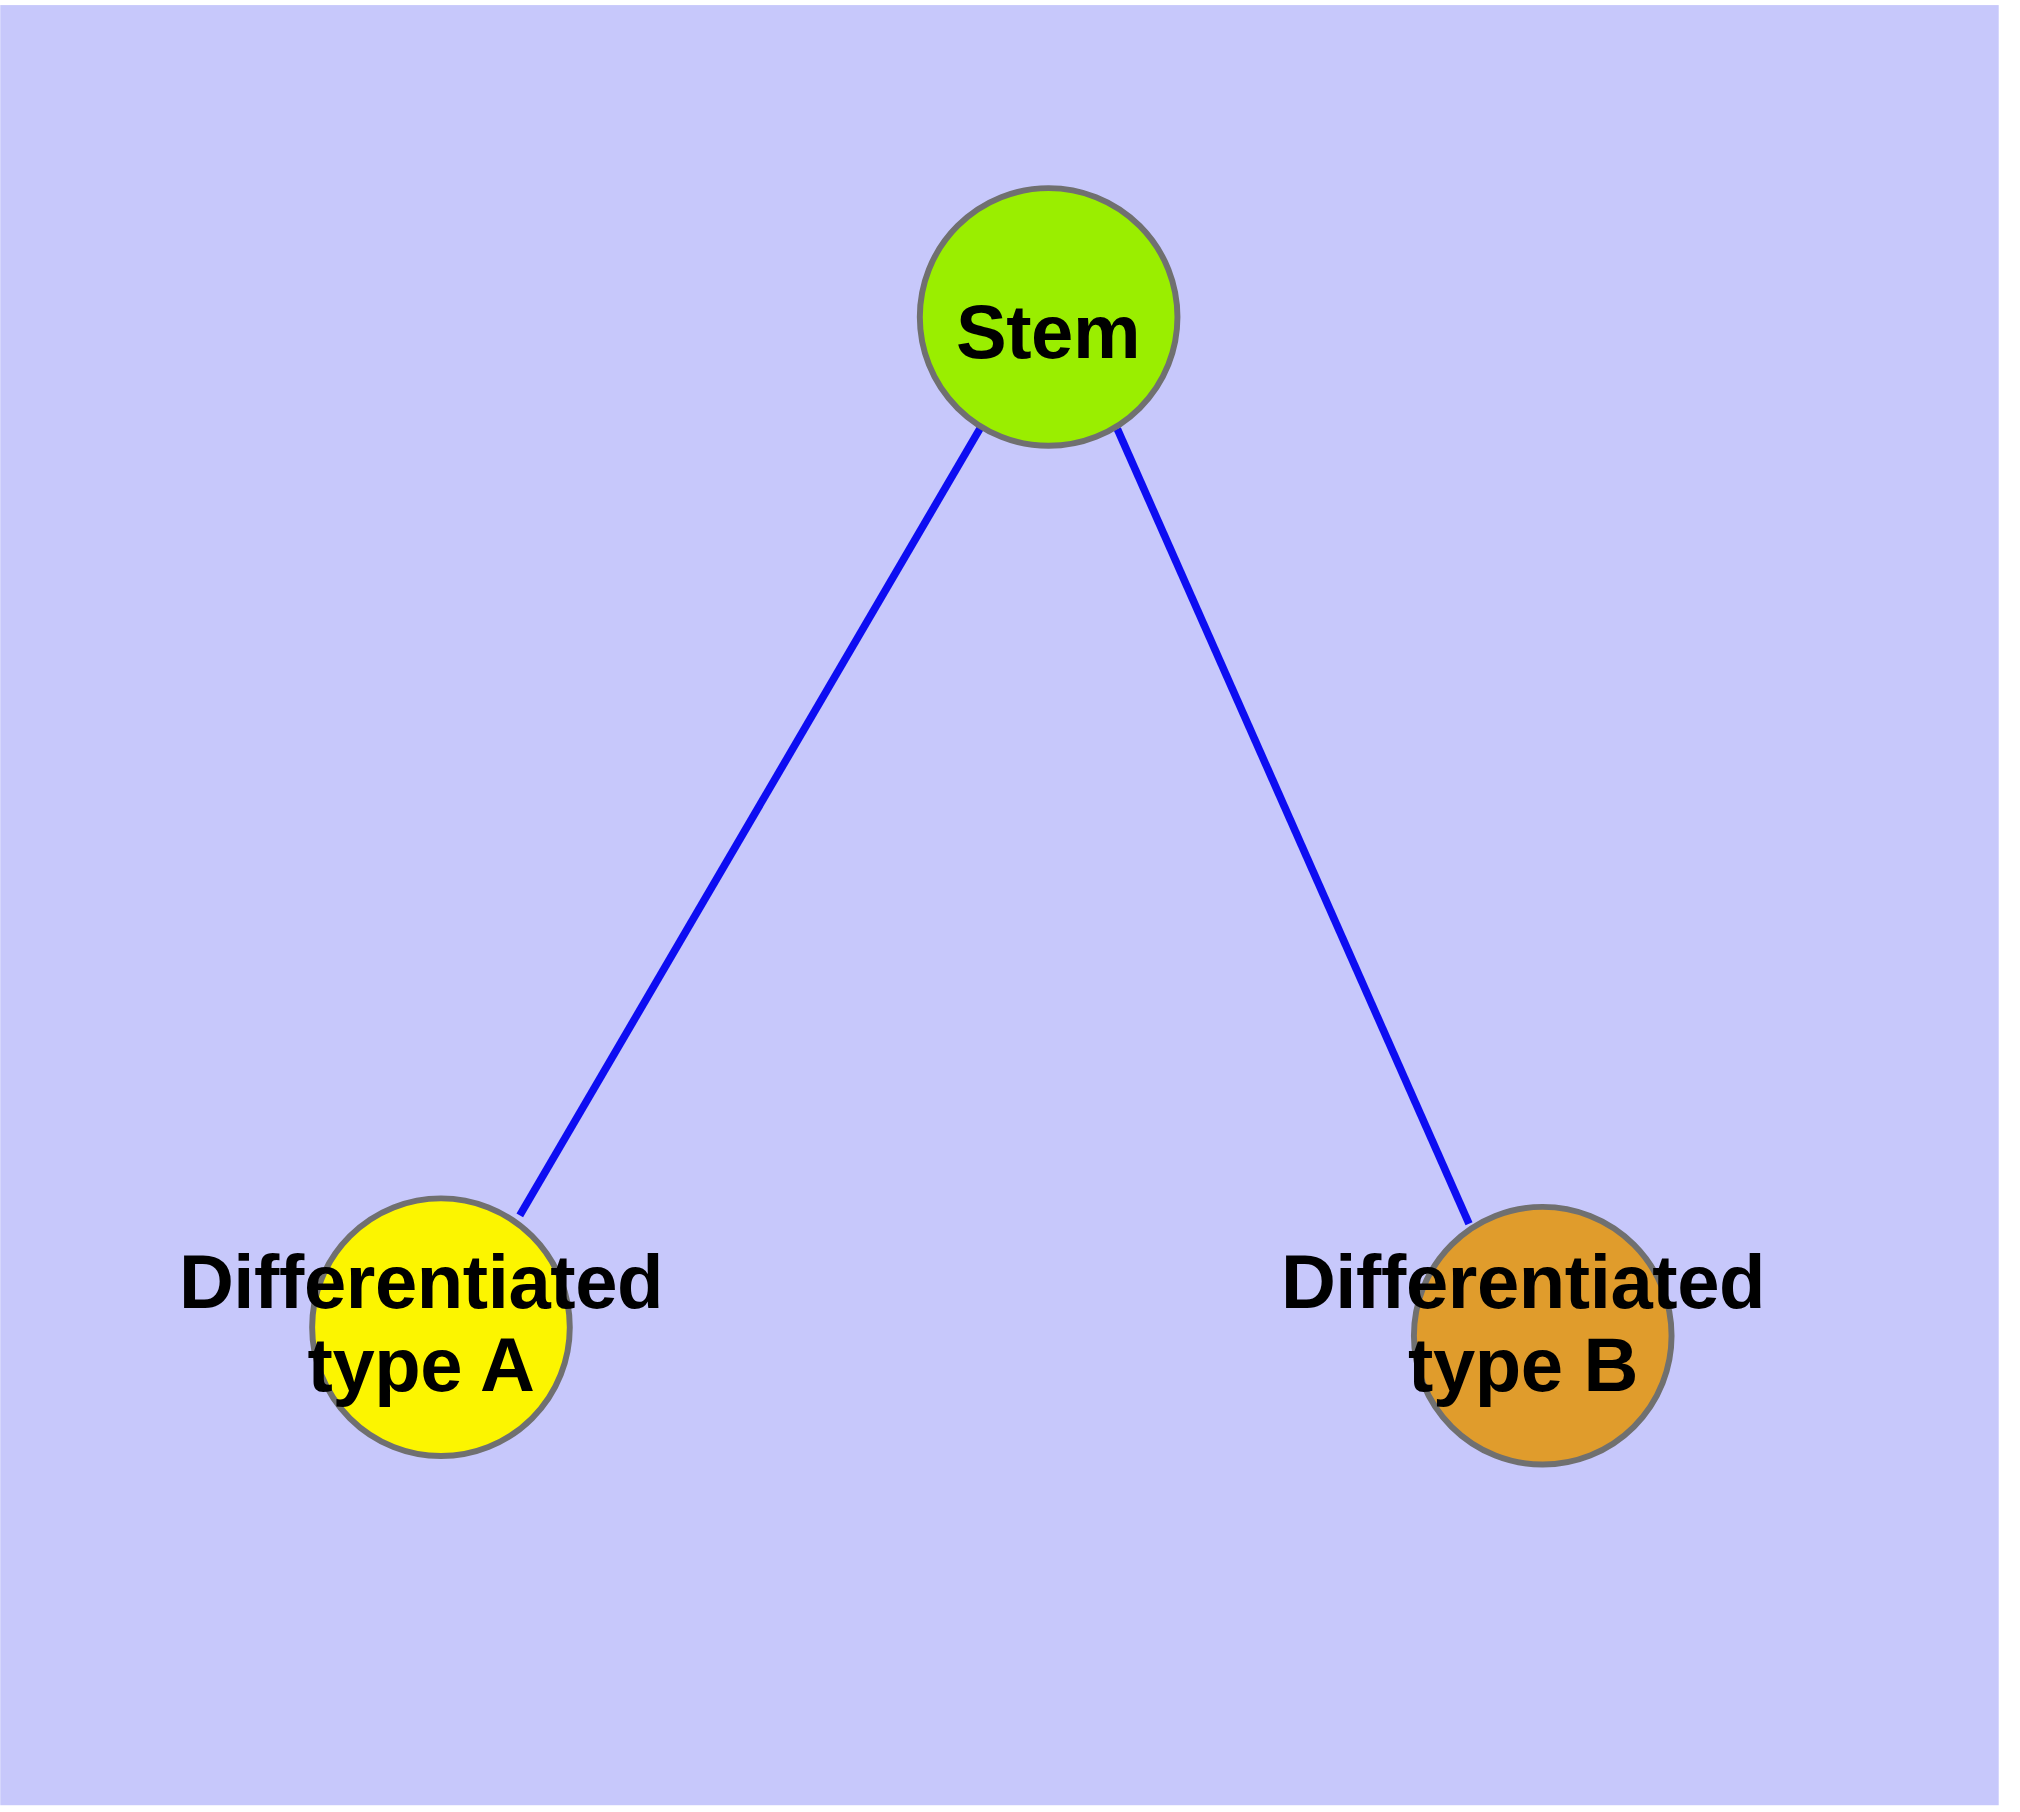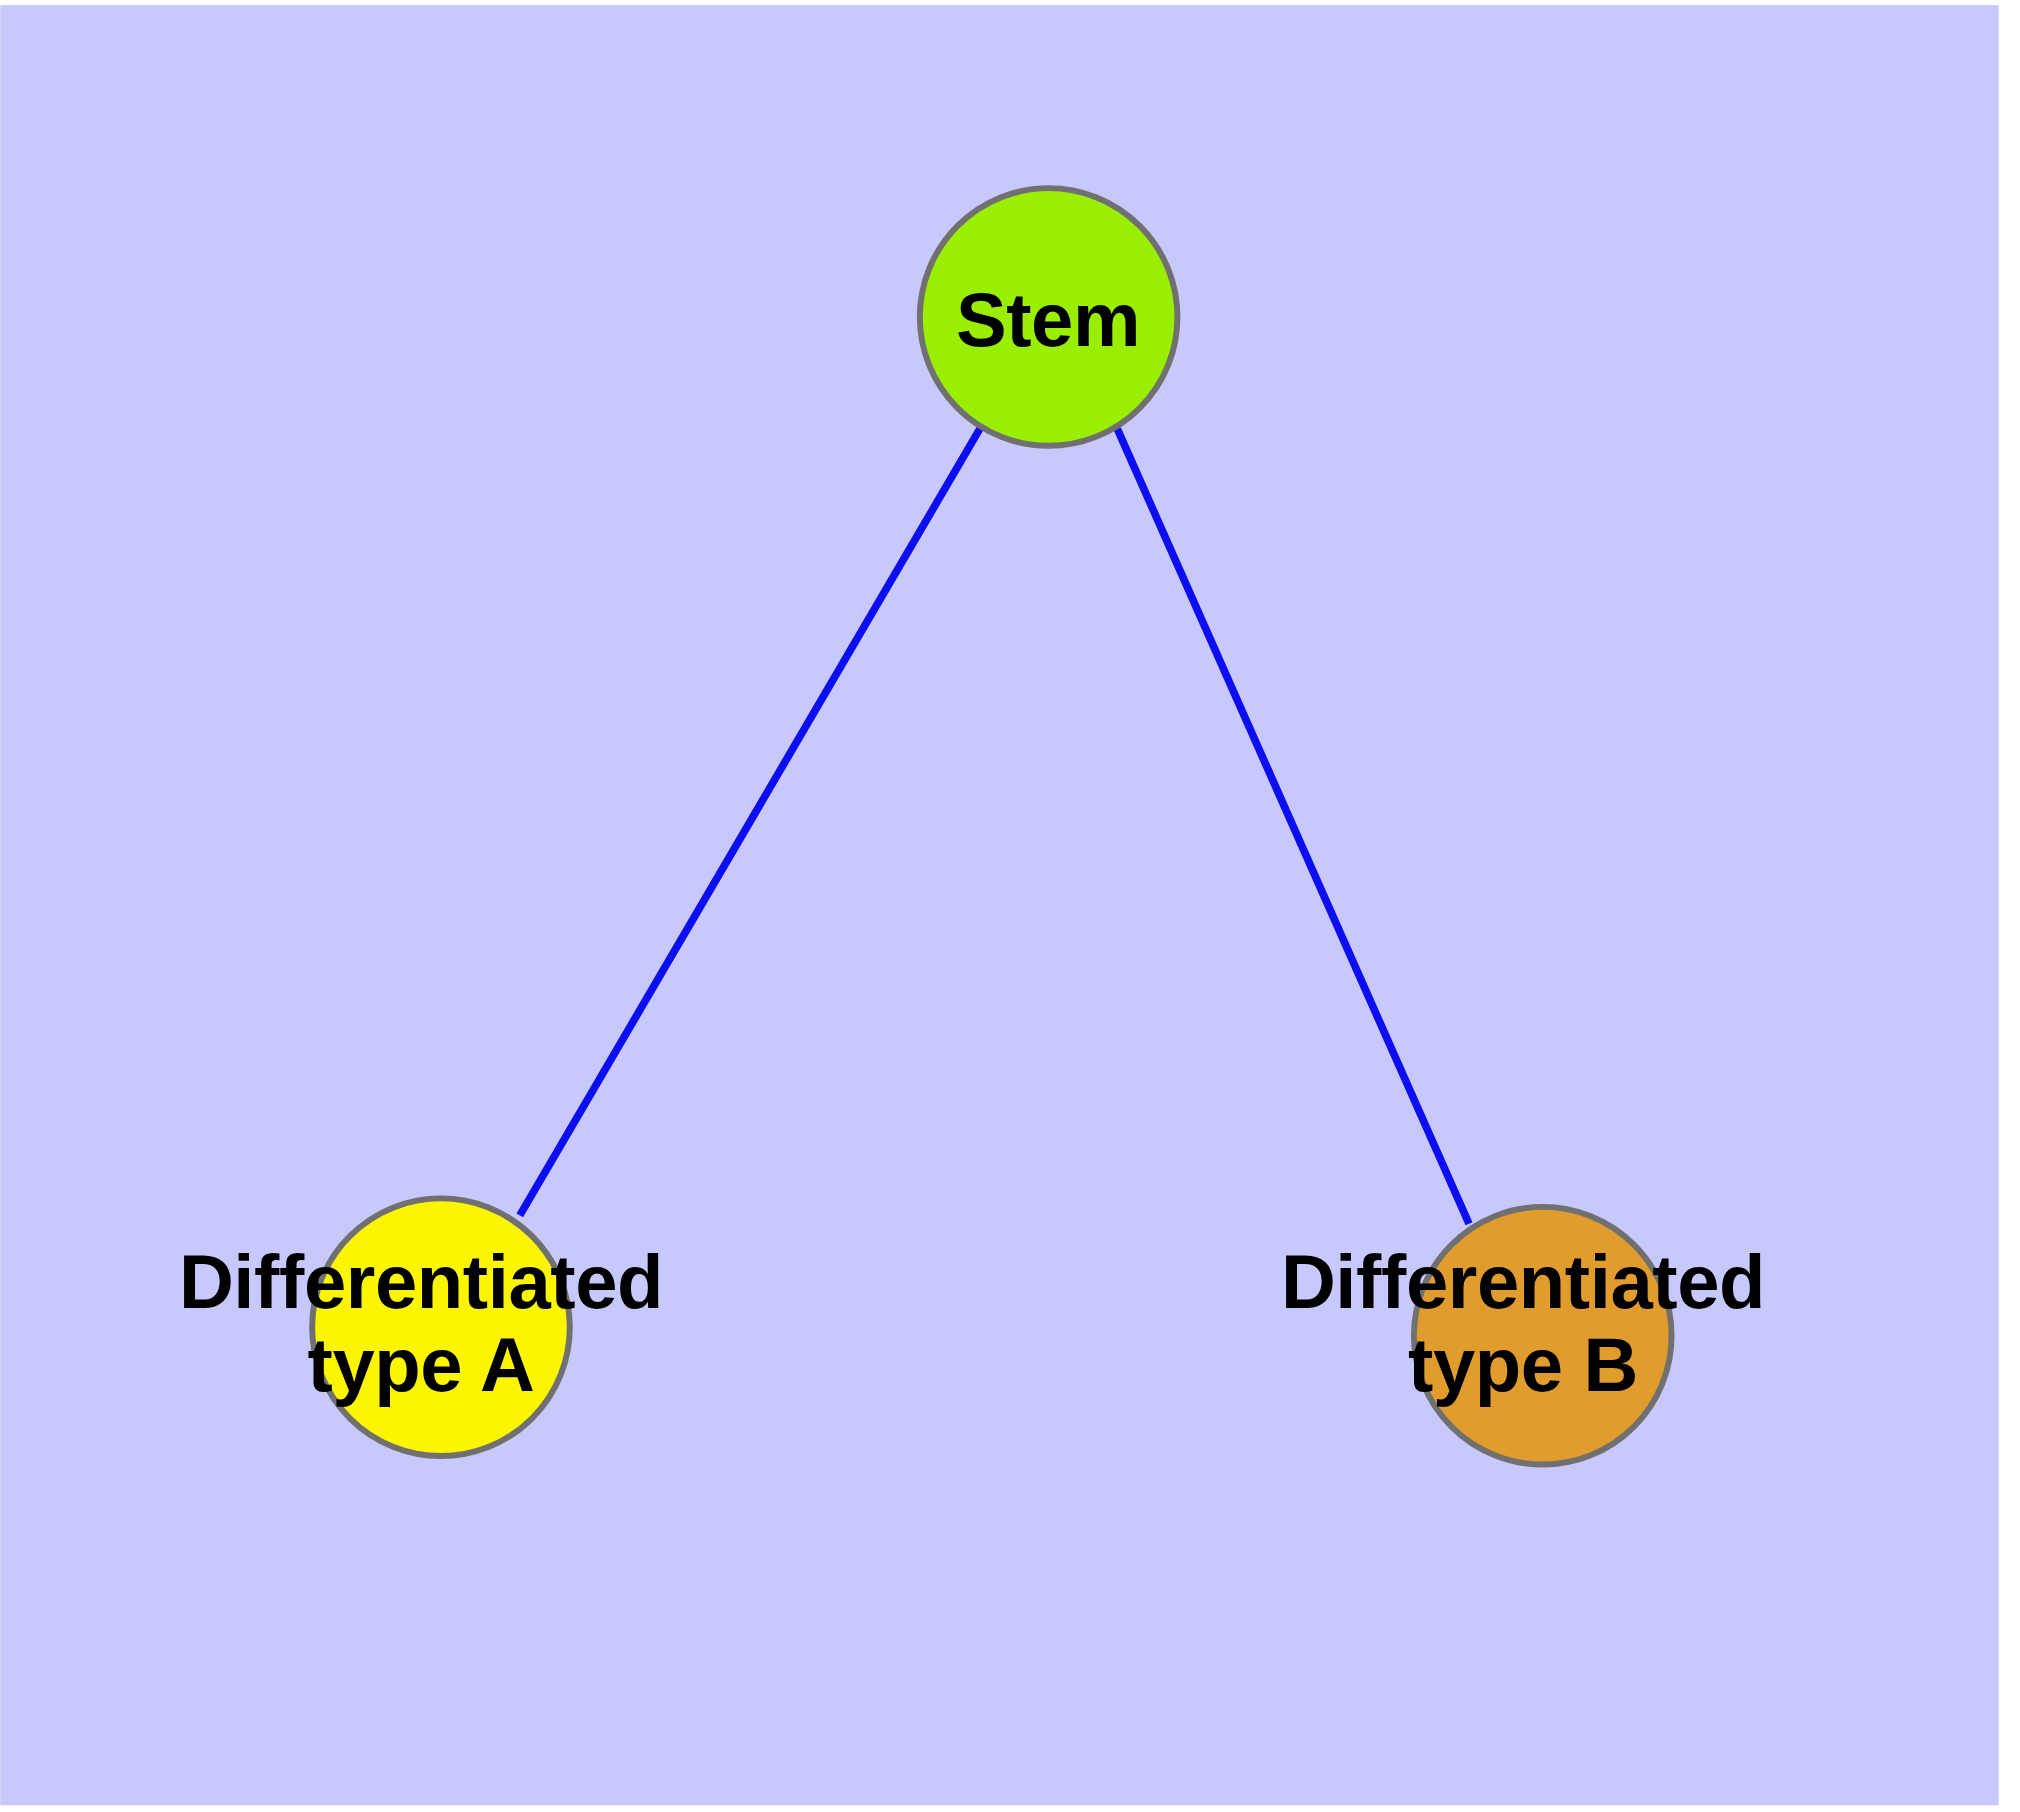--- a/index.html
+++ b/index.html
@@ -55,20 +55,20 @@
         <line x1="1157" y1="504" x2="613" y2="1434" stroke="#0d0df2" stroke-width="9" stroke-linecap="butt"></line>
         <line x1="1318" y1="506" x2="1733" y2="1444" stroke="#0d0df2" stroke-width="9" stroke-linecap="butt"></line>
       </g>
     <g id="nodes-layer">
         <circle cx="1237" cy="374" r="152" fill="#9aee00" stroke="#707070" stroke-width="7"></circle>
         <circle cx="520" cy="1566" r="152" fill="#fcf500" stroke="#707070" stroke-width="7"></circle>
         <circle cx="1820" cy="1576" r="152" fill="#e09c2c" stroke="#707070" stroke-width="7"></circle>
       </g>
   </svg>
   <div id="labels-layer">
-      <div class="node-label" style="left: 1048px; top: 319px;">Stem</div>
+      <div class="node-label" style="left: 1048px; top: 331px;">Stem</div>
       <div class="node-label" style="left: 421px; top: 1323px;">Differentiated
 type A</div>
       <div class="node-label" style="left: 1523px; top: 1323px;">Differentiated
 type B</div>
     </div>
 </div>
 
 
 </body></html>

